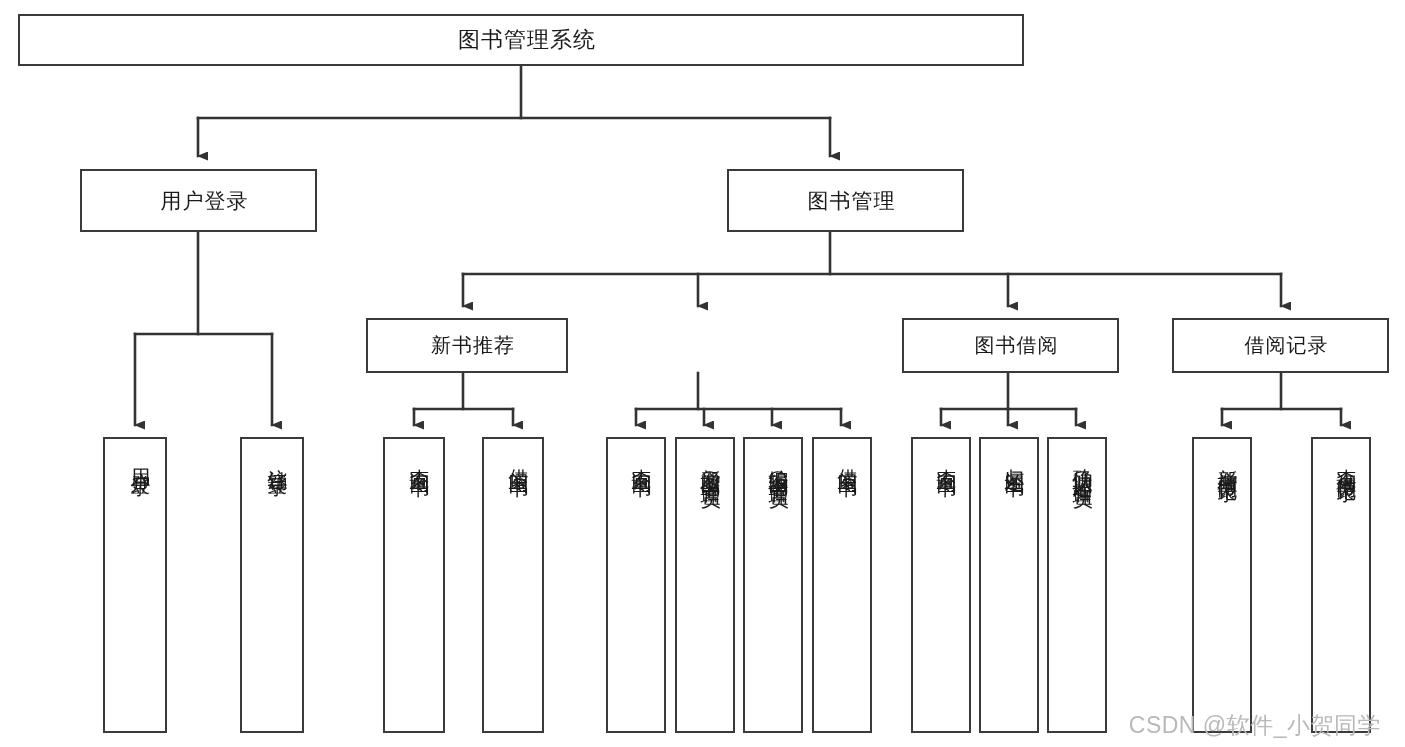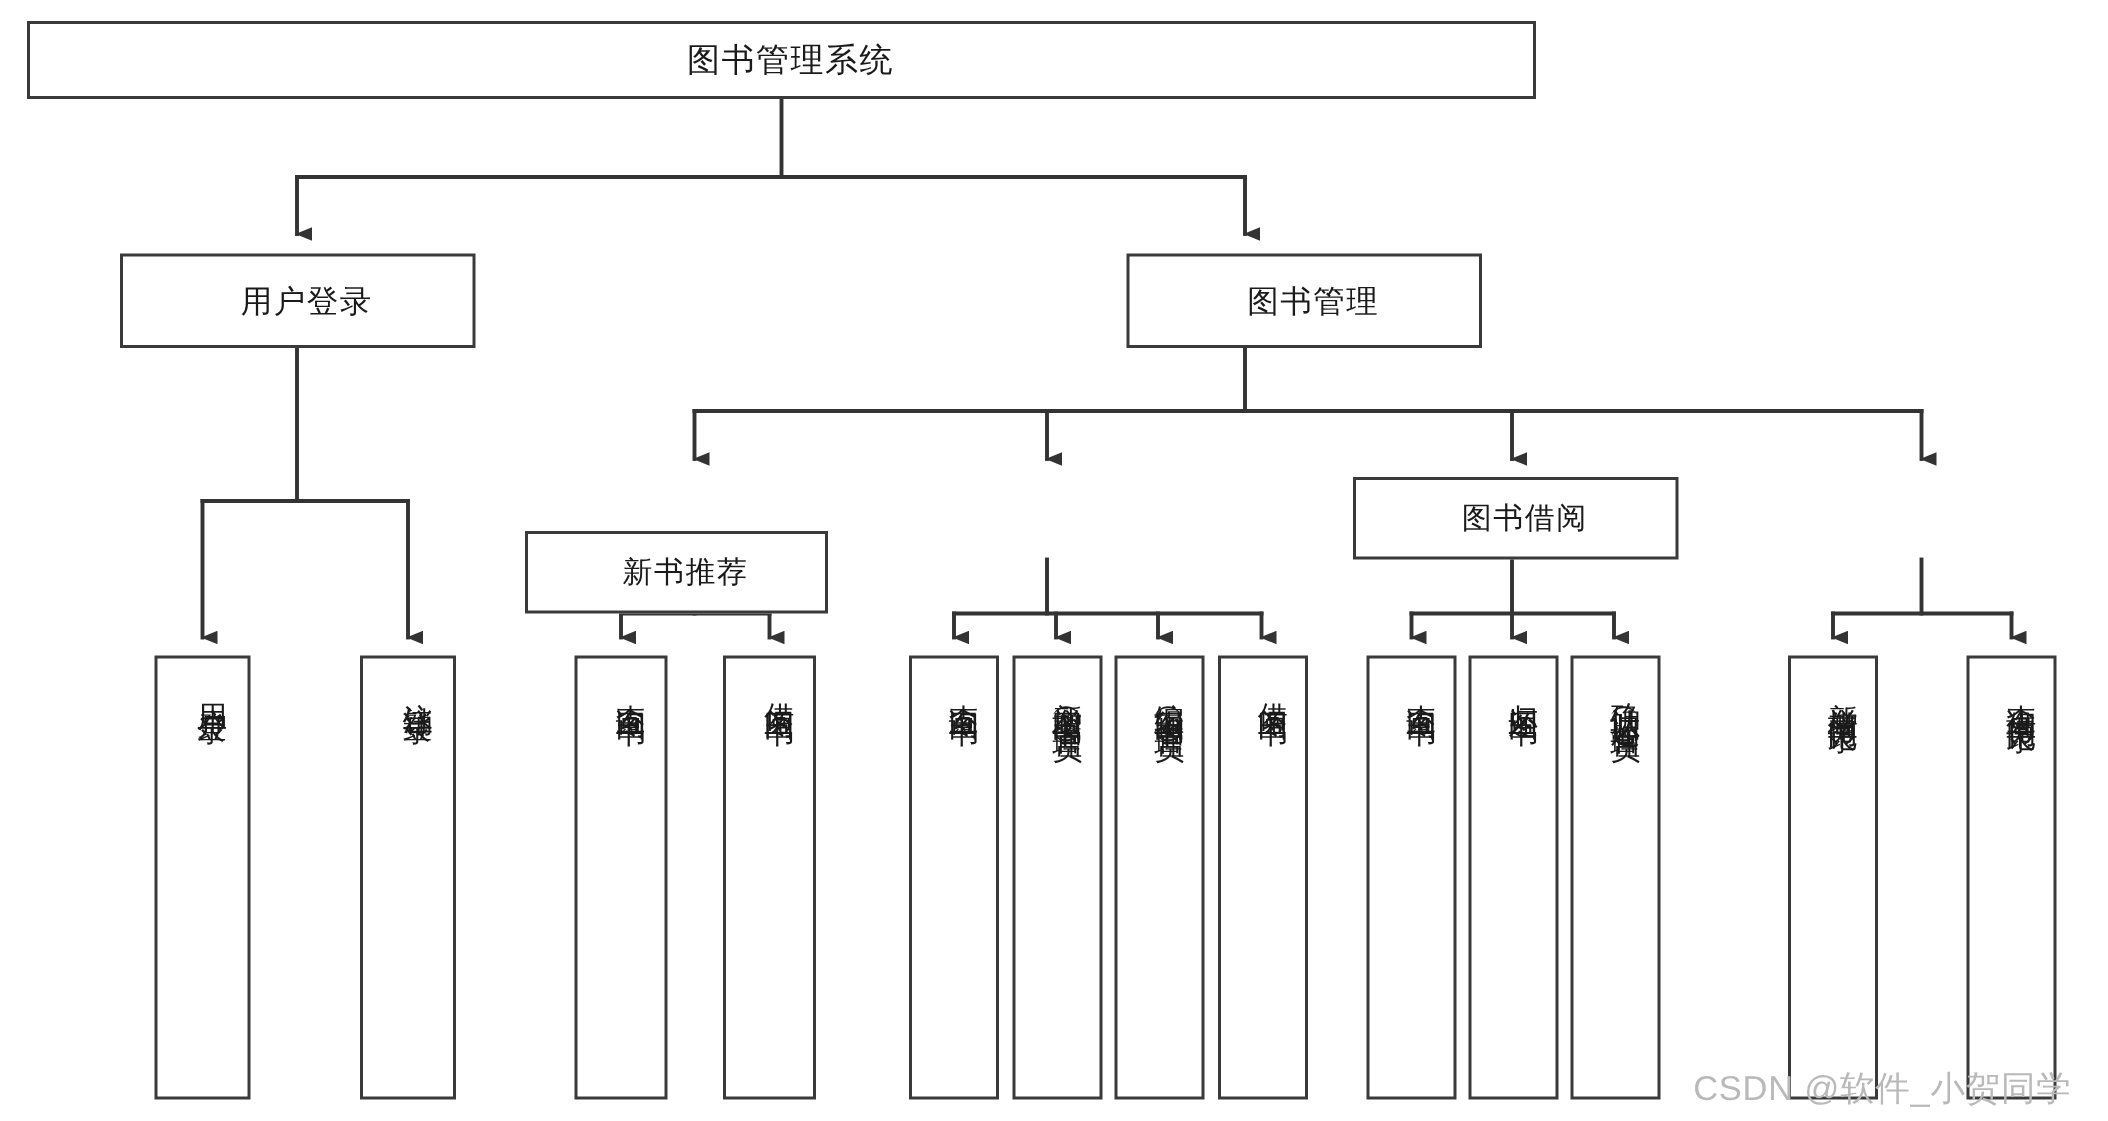--- a/index.html
+++ b/index.html
@@ -123,33 +123,36 @@
   </svg>
 
   <div class="node level-0" style="left:18px;top:14px;width:1006px;height:52px;">
     <span class="htext">图书管理系统</span>
   </div>
 
   <div class="node level-1" style="left:80px;top:169px;width:237px;height:63px;">
     <span class="htext">用户登录</span>
   </div>
 
-  <div class="node level-1" style="left:751px;top:169px;width:237px;height:63px;">
+  <div class="node level-1" style="left:727px;top:169px;width:237px;height:63px;">
     <span class="htext">图书管理</span>
   </div>
 
-  <div class="node level-2" style="left:350px;top:318px;width:202px;height:55px;margin-top:36px;">
+  <div class="node level-2" style="left:366px;top:318px;width:202px;height:55px;">
     <span class="htext">新书推荐</span>
   </div>
 
 
   <div class="node level-2" style="left:902px;top:318px;width:217px;height:55px;">
     <span class="htext">图书借阅</span>
   </div>
 
+  <div class="node level-2" style="left:1172px;top:318px;width:217px;height:55px;">
+    <span class="htext">借阅记录</span>
+  </div>
 
   <div class="node leaf" style="left:103px;top:437px;width:64px;height:296px;">
     <span class="vtext">用户登录</span>
   </div>
 
   <div class="node leaf" style="left:240px;top:437px;width:64px;height:296px;">
     <span class="vtext">注销登录</span>
   </div>
 
   <div class="node leaf" style="left:383px;top:437px;width:62px;height:296px;">

